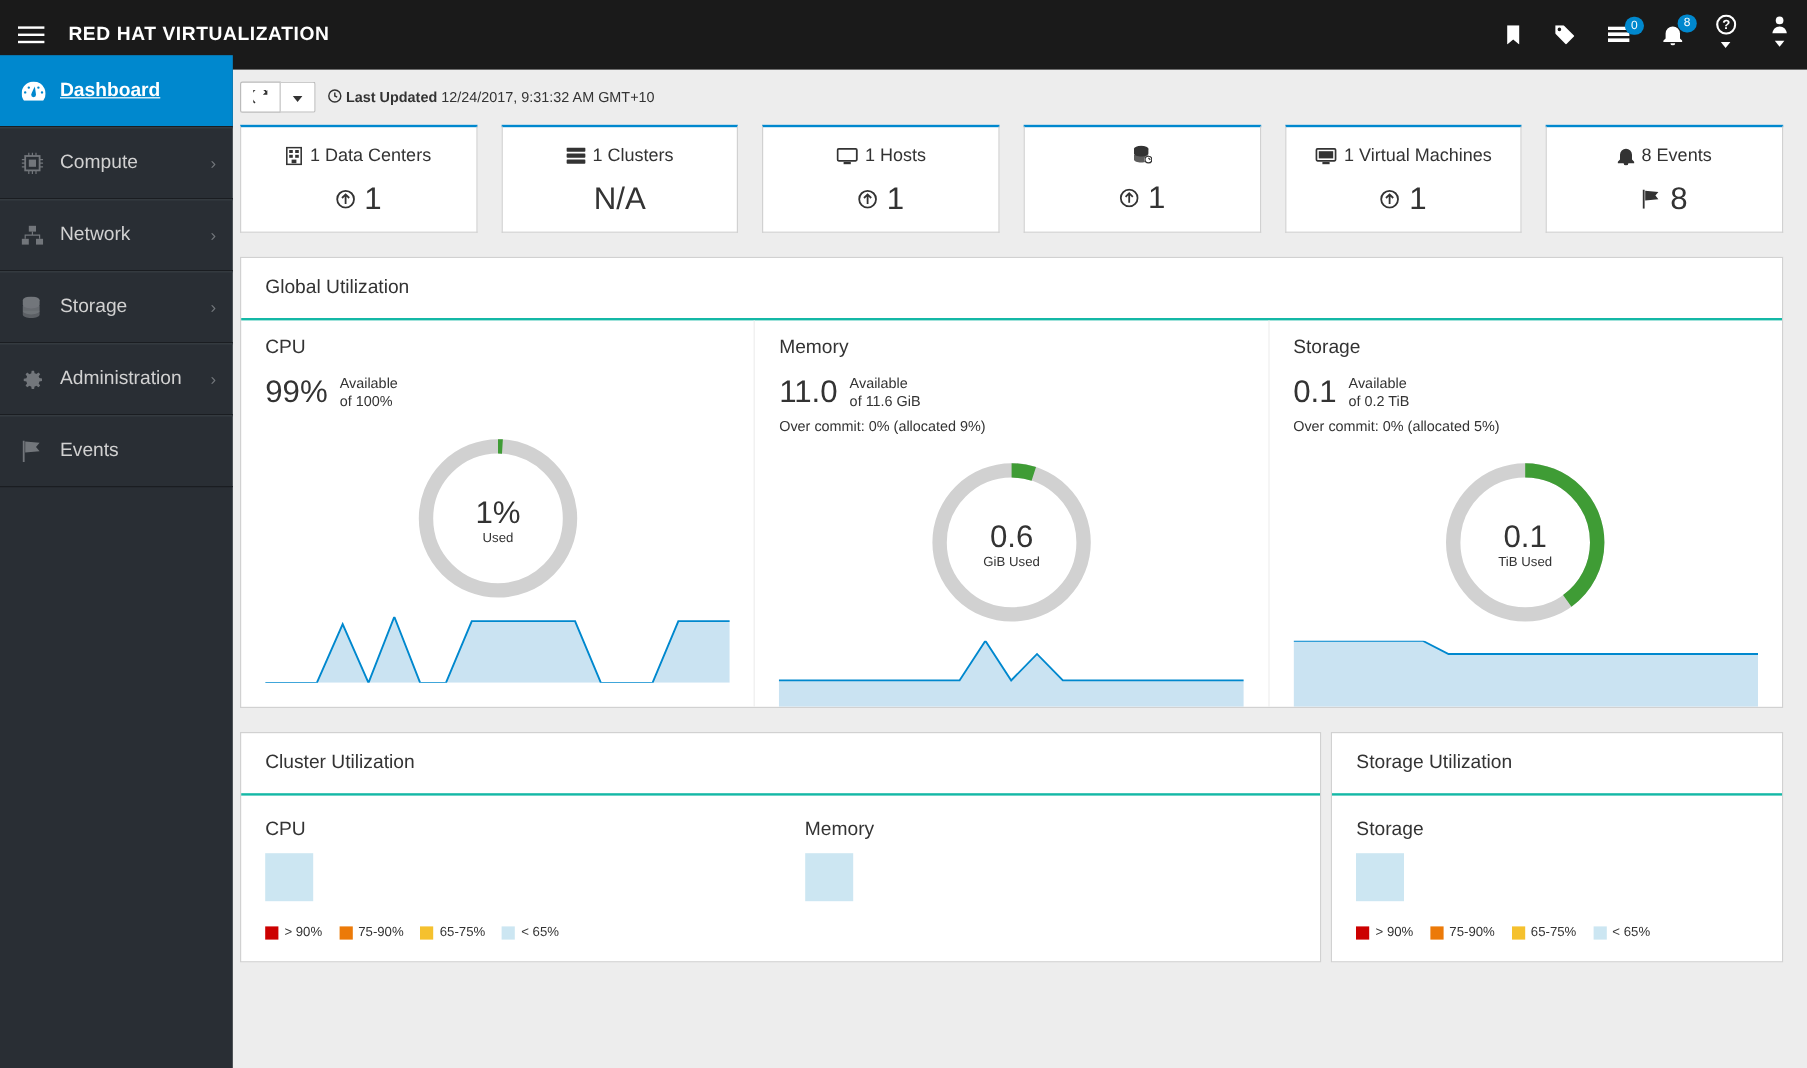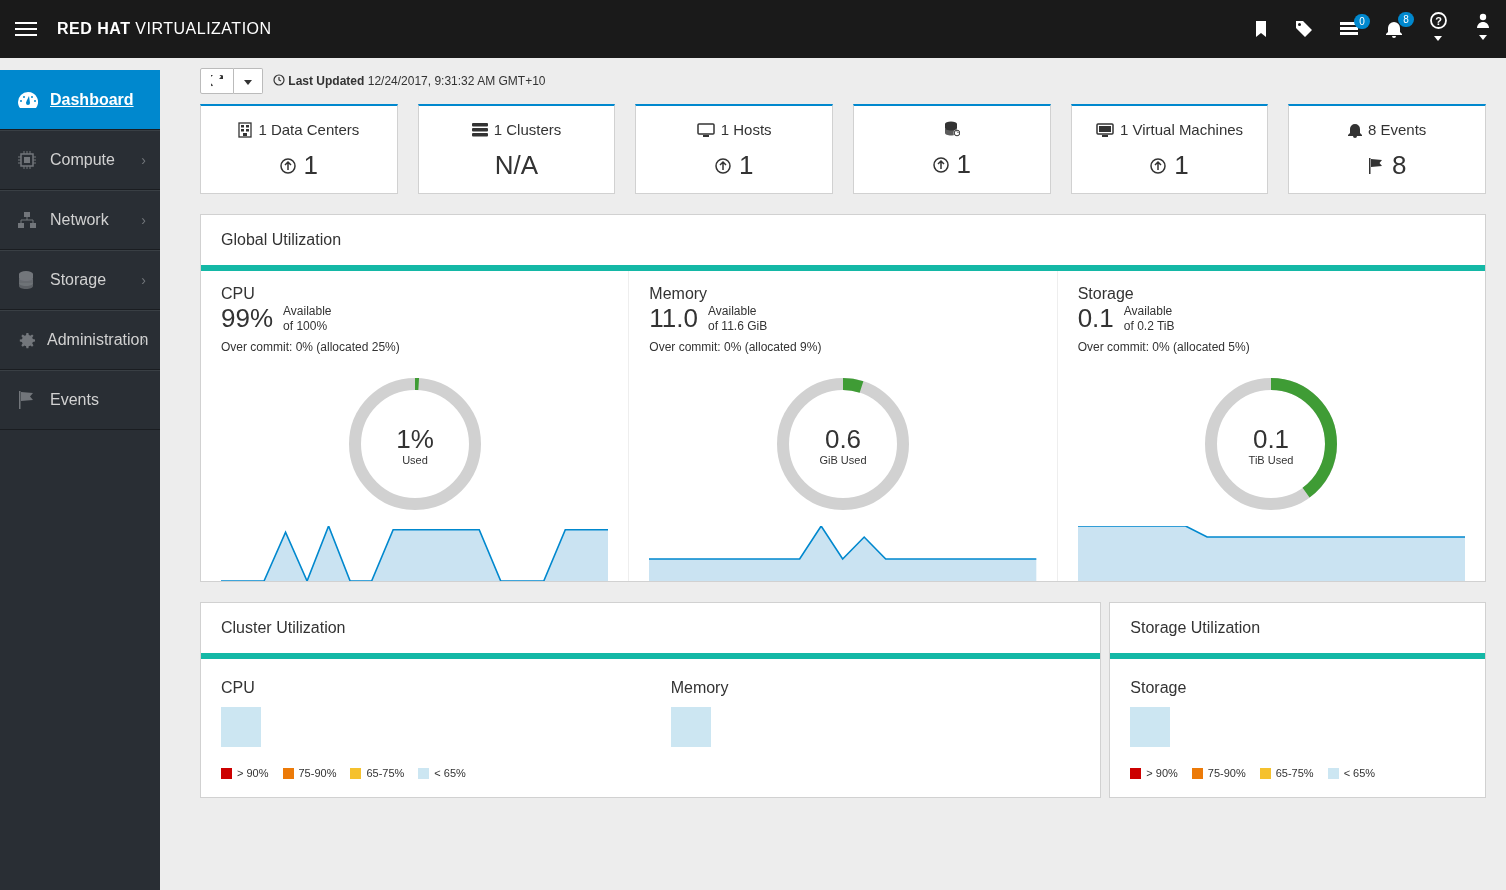--- a/index.html
+++ b/index.html
@@ -5,28 +5,28 @@
   * { box-sizing: border-box; margin: 0; padding: 0; }
   body { font-family: "Helvetica Neue", Helvetica, Arial, sans-serif; background: #ededed; width: 1506px; height: 890px; overflow: hidden; color: #333; }
   
   
   .header { height: 58px; background: #1a1a1a; display: flex; align-items: center; padding: 0 15px; position: relative; justify-content: space-between; }
   .header-left { display: flex; align-items: center; gap: 20px; }
   .hamburger { color: #fff; cursor: pointer; display: flex; flex-direction: column; gap: 4px; width: 22px; }
   .hamburger span { height: 2px; background: #fff; display: block; }
   .brand { color: #fff; font-size: 16px; letter-spacing: .5px; }
   .brand b { font-weight: 700; }
-  .brand span { font-weight: 400; }
+  .brand span { font-weight: 700; }
   .header-right { display: flex; align-items: center; gap: 28px; color: #fff; }
   .header-icon { position: relative; cursor: pointer; }
   .badge { position: absolute; top: -8px; right: -12px; background: #0088ce; color: #fff; font-size: 10px; border-radius: 8px; padding: 1px 5px; min-width: 16px; text-align: center; line-height: 13px; }
   .caret-down { display: inline-block; width: 0; height: 0; border-left: 4px solid transparent; border-right: 4px solid transparent; border-top: 5px solid #fff; margin-left: 4px; vertical-align: middle; }
   
   
-  .sidebar { position: absolute; left: 0; top: 70px; width: 160px; bottom: 0; background: #292e34; }
+  .sidebar { position: absolute; left: 0; top: 46px; width: 194px; bottom: 0; background: #292e34; }
   .nav-item { display: flex; align-items: center; padding: 0 18px; height: 60px; color: #d1d1d1; cursor: pointer; border-bottom: 1px solid #1a1d21; border-top: 1px solid #393f44; gap: 12px; position: relative; }
   .nav-item:first-child { border-top: none; }
   .nav-item.active { background: #0088ce; color: #fff; }
   .nav-item.active .nav-label { text-decoration: underline; font-weight: 600; }
   .nav-arrow { position: absolute; right: 14px; color: #72767b; font-size: 14px; }
   .nav-icon { width: 20px; text-align: center; }
   
   
   .main { position: absolute; left: 190px; right: 0; top: 58px; bottom: 0; overflow-y: auto; padding: 10px 20px 20px 10px; }
   .toolbar { display: flex; align-items: center; gap: 10px; margin-bottom: 10px; font-size: 12px; color: #333; }
@@ -36,28 +36,28 @@
   .btn:last-child { border-radius: 0 2px 2px 0; border-left: none; }
   
   
   .cards-row { display: flex; gap: 20px; margin-bottom: 20px; justify-content: space-between; }
   .card { flex: 1; background: #fff; border: 1px solid #d1d1d1; border-top: 2px solid #0088ce; text-align: center; padding: 15px 5px 12px; position: relative; }
   .card-title { color: #333; font-size: 15px; display: flex; align-items: center; justify-content: center; gap: 6px; }
   .card-body { font-size: 26px; color: #333; font-weight: 300; margin-top: 12px; display: flex; align-items: center; justify-content: center; gap: 8px; }
   
   
   .panel { background: #fff; border: 1px solid #d1d1d1; margin-bottom: 20px; }
-  .panel-heading { padding: 16px 20px; font-size: 16px; color: #333; border-bottom: 6px solid #14b8a6; font-weight: 400; }
+  .panel-heading { padding: 16px 20px; font-size: 16px; color: #333; border-bottom: 2px solid #14b8a6; font-weight: 400; }
   .panel-body { padding: 0; }
   
   .util-row { display: flex; }
   .util-cell { flex: 1; border-right: 1px solid #eee; padding: 14px 20px 0; }
   .util-cell:last-child { border-right: none; }
   .util-title { font-size: 16px; color: #333; font-weight: 400; }
-  .util-summary { display: flex; align-items: center; gap: 10px; margin-top: 0; }
+  .util-summary { display: flex; align-items: center; gap: 10px; margin-top: 12px; }
   .util-big { font-size: 26px; font-weight: 300; color: #333; }
   .util-small { font-size: 12px; color: #333; line-height: 1.2; }
   .util-overcommit { font-size: 12px; color: #333; margin-top: 6px; }
   .donut-wrap { display: flex; justify-content: center; margin: 18px 0 10px; }
   .spark { height: 55px; }
   
   .bottom-row { display: flex; gap: 8px; }
   .panel.cluster { flex: 2.4; }
   .panel.storage { flex: 1; }
   .cluster-body { display: flex; }
@@ -323,21 +323,20 @@
 
   <div class="panel">
     <div class="panel-heading">Global Utilization</div>
     <div class="panel-body util-row" id="util-row">
     <div class="util-cell">
       <div class="util-title">CPU</div>
       <div class="util-summary">
         <span class="util-big">99%</span>
         <span class="util-small">Available<br>of 100%</span>
       </div>
-      <div class="util-overcommit">Over commit: 0% (allocated 25%)</div>
       <div class="donut-wrap">
             <svg width="144" height="144" viewBox="0 0 144 144">
     <circle cx="72" cy="72" r="60" fill="none" stroke="#d1d1d1" stroke-width="12"></circle>
     <circle cx="72" cy="72" r="60" fill="none" stroke="#3f9c35" stroke-width="12" stroke-dasharray="3.7699111843077513 376.99111843077515" transform="rotate(-90 72 72)"></circle>
     <text x="72" y="76" text-anchor="middle" font-size="26" font-weight="300" fill="#333">1%</text>
     <text x="72" y="92" text-anchor="middle" font-size="11" fill="#333">Used</text>
   </svg>
           </div>
       <div>
             <svg class="spark" width="100%" height="55" viewBox="0 0 360 55" preserveAspectRatio="none">

